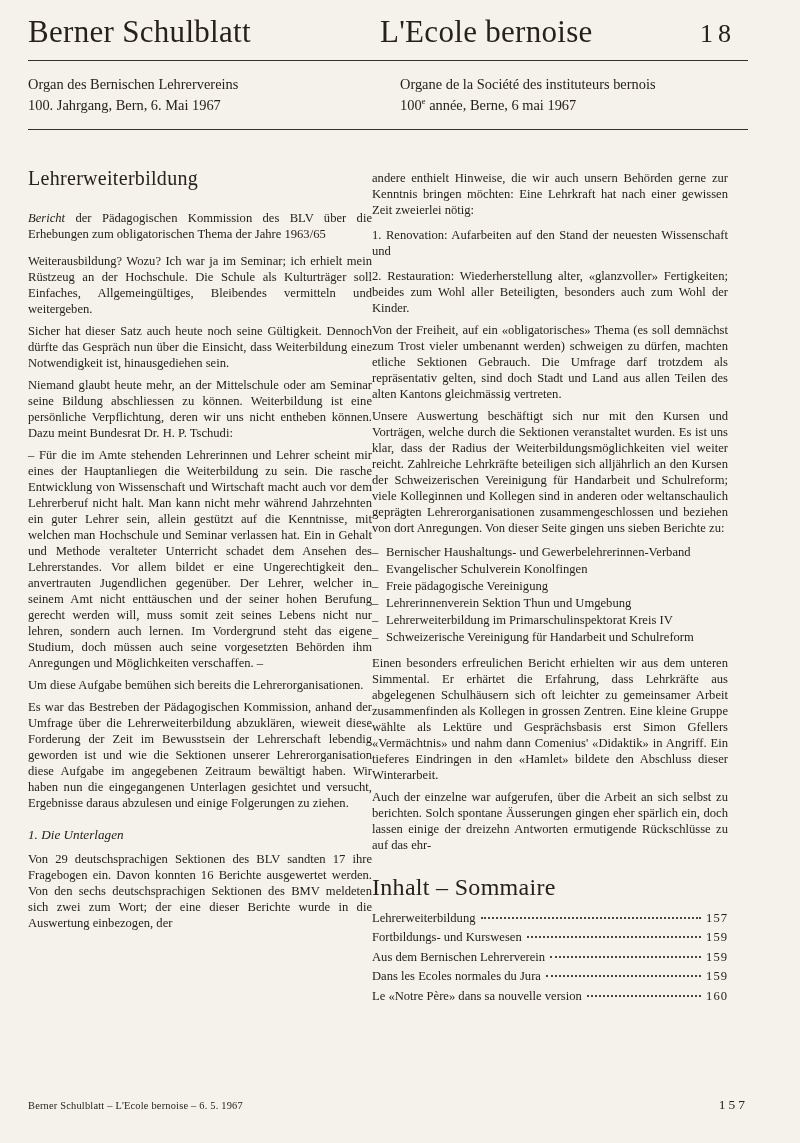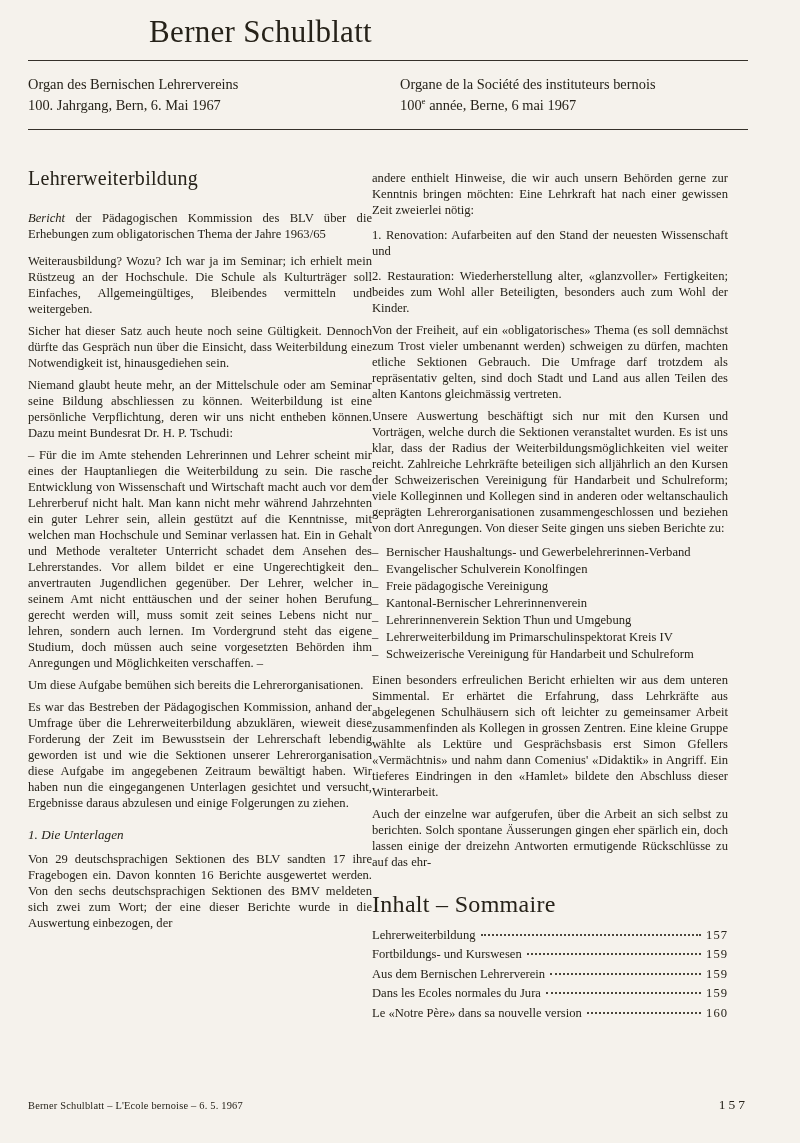--- a/index.html
+++ b/index.html
@@ -3,21 +3,21 @@
 <meta charset="utf-8">
 <style>
   html,body{margin:0;padding:0;background:#e8e6e0;}
   .page{
     width:800px;height:1143px;box-sizing:border-box;position:relative;
     margin:0 auto;background:#f5f2ec;color:#262219;
     font-family:"Liberation Serif","DejaVu Serif",serif;
     padding:14px 52px 0 28px;overflow:hidden;
   }
   
-  .masthead{display:grid;grid-template-columns:344px 356px;column-gap:8px;align-items:baseline;text-align:right;}
+  .masthead{display:grid;grid-template-columns:344px 356px;column-gap:8px;align-items:baseline;}
   .mh-title{font-size:31px;line-height:1.15;letter-spacing:.3px;font-weight:normal;}
   .mh-right{display:flex;justify-content:space-between;align-items:baseline;}
   .issue{font-size:26px;letter-spacing:5px;}
   .rule{border:none;border-top:1.6px solid #35312a;margin:10px 0 0 0;}
   .rule2{margin-top:12px;}
   
   .imprint{display:grid;grid-template-columns:344px 356px;column-gap:28px;margin-top:13px;
     font-size:14.4px;line-height:1.5;}
   sup{font-size:9px;line-height:0;}
   
@@ -45,20 +45,24 @@
   .footer-left{font-size:10.4px;letter-spacing:.2px;}
   .footer-page{font-size:13.5px;letter-spacing:3px;}
 </style>
 </head>
 <body>
 
 <div class="page">
 
   <header class="masthead">
     <div class="mh-title">Berner Schulblatt</div>
+    <div class="mh-right">
+      <div class="mh-title">L'Ecole bernoise</div>
+      <div class="issue">18</div>
+    </div>
   </header>
 
   <hr class="rule">
 
   <section class="imprint">
     <div>
       <div>Organ des Bernischen Lehrervereins</div>
       <div>100. Jahrgang, Bern, 6. Mai 1967</div>
     </div>
     <div>
@@ -87,21 +91,20 @@
     <div class="col">
       <p>andere enthielt Hinweise, die wir auch unsern Behörden gerne zur Kenntnis bringen möchten: Eine Lehrkraft hat nach einer gewissen Zeit zweierlei nötig:</p>
       <p class="numitem">1. Renovation: Aufarbeiten auf den Stand der neuesten Wissenschaft und</p>
       <p class="numitem">2. Restauration: Wiederherstellung alter, «glanzvoller» Fertigkeiten; beides zum Wohl aller Beteiligten, besonders auch zum Wohl der Kinder.</p>
       <p>Von der Freiheit, auf ein «obligatorisches» Thema (es soll demnächst zum Trost vieler umbenannt werden) schweigen zu dürfen, machten etliche Sektionen Gebrauch. Die Umfrage darf trotzdem als repräsentativ gelten, sind doch Stadt und Land aus allen Teilen des alten Kantons gleichmässig vertreten.</p>
       <p>Unsere Auswertung beschäftigt sich nur mit den Kursen und Vorträgen, welche durch die Sektionen veranstaltet wurden. Es ist uns klar, dass der Radius der Weiterbildungsmöglichkeiten viel weiter reicht. Zahlreiche Lehrkräfte beteiligen sich alljährlich an den Kursen der Schweizerischen Vereinigung für Handarbeit und Schulreform; viele Kolleginnen und Kollegen sind in anderen oder weltanschaulich geprägten Lehrerorganisationen zusammengeschlossen und beziehen von dort Anregungen. Von dieser Seite gingen uns sieben Berichte zu:</p>
       <ul class="orgs">
         <li>Bernischer Haushaltungs- und Gewerbelehrerinnen-Verband</li>
         <li>Evangelischer Schulverein Konolfingen</li>
         <li>Freie pädagogische Vereinigung</li>
-        <li>Kantonal-Bernischer Lehrerinnenverein</li>
         <li>Lehrerinnenverein Sektion Thun und Umgebung</li>
         <li>Lehrerweiterbildung im Primarschulinspektorat Kreis IV</li>
         <li>Schweizerische Vereinigung für Handarbeit und Schulreform</li>
       </ul>
       <p>Einen besonders erfreulichen Bericht erhielten wir aus dem unteren Simmental. Er erhärtet die Erfahrung, dass Lehrkräfte aus abgelegenen Schulhäusern sich oft leichter zu gemeinsamer Arbeit zusammenfinden als Kollegen in grossen Zentren. Eine kleine Gruppe wählte als Lektüre und Gesprächsbasis erst Simon Gfellers «Vermächtnis» und nahm dann Comenius' «Didaktik» in Angriff. Ein tieferes Eindringen in den «Hamlet» bildete den Abschluss dieser Winterarbeit.</p>
       <p>Auch der einzelne war aufgerufen, über die Arbeit an sich selbst zu berichten. Solch spontane Äusserungen gingen eher spärlich ein, doch lassen einige der dreizehn Antworten ermutigende Rückschlüsse zu auf das ehr-</p>
 
       <h2 class="toc-title">Inhalt – Sommaire</h2>
       <div class="toc">
         <div class="toc-row">

